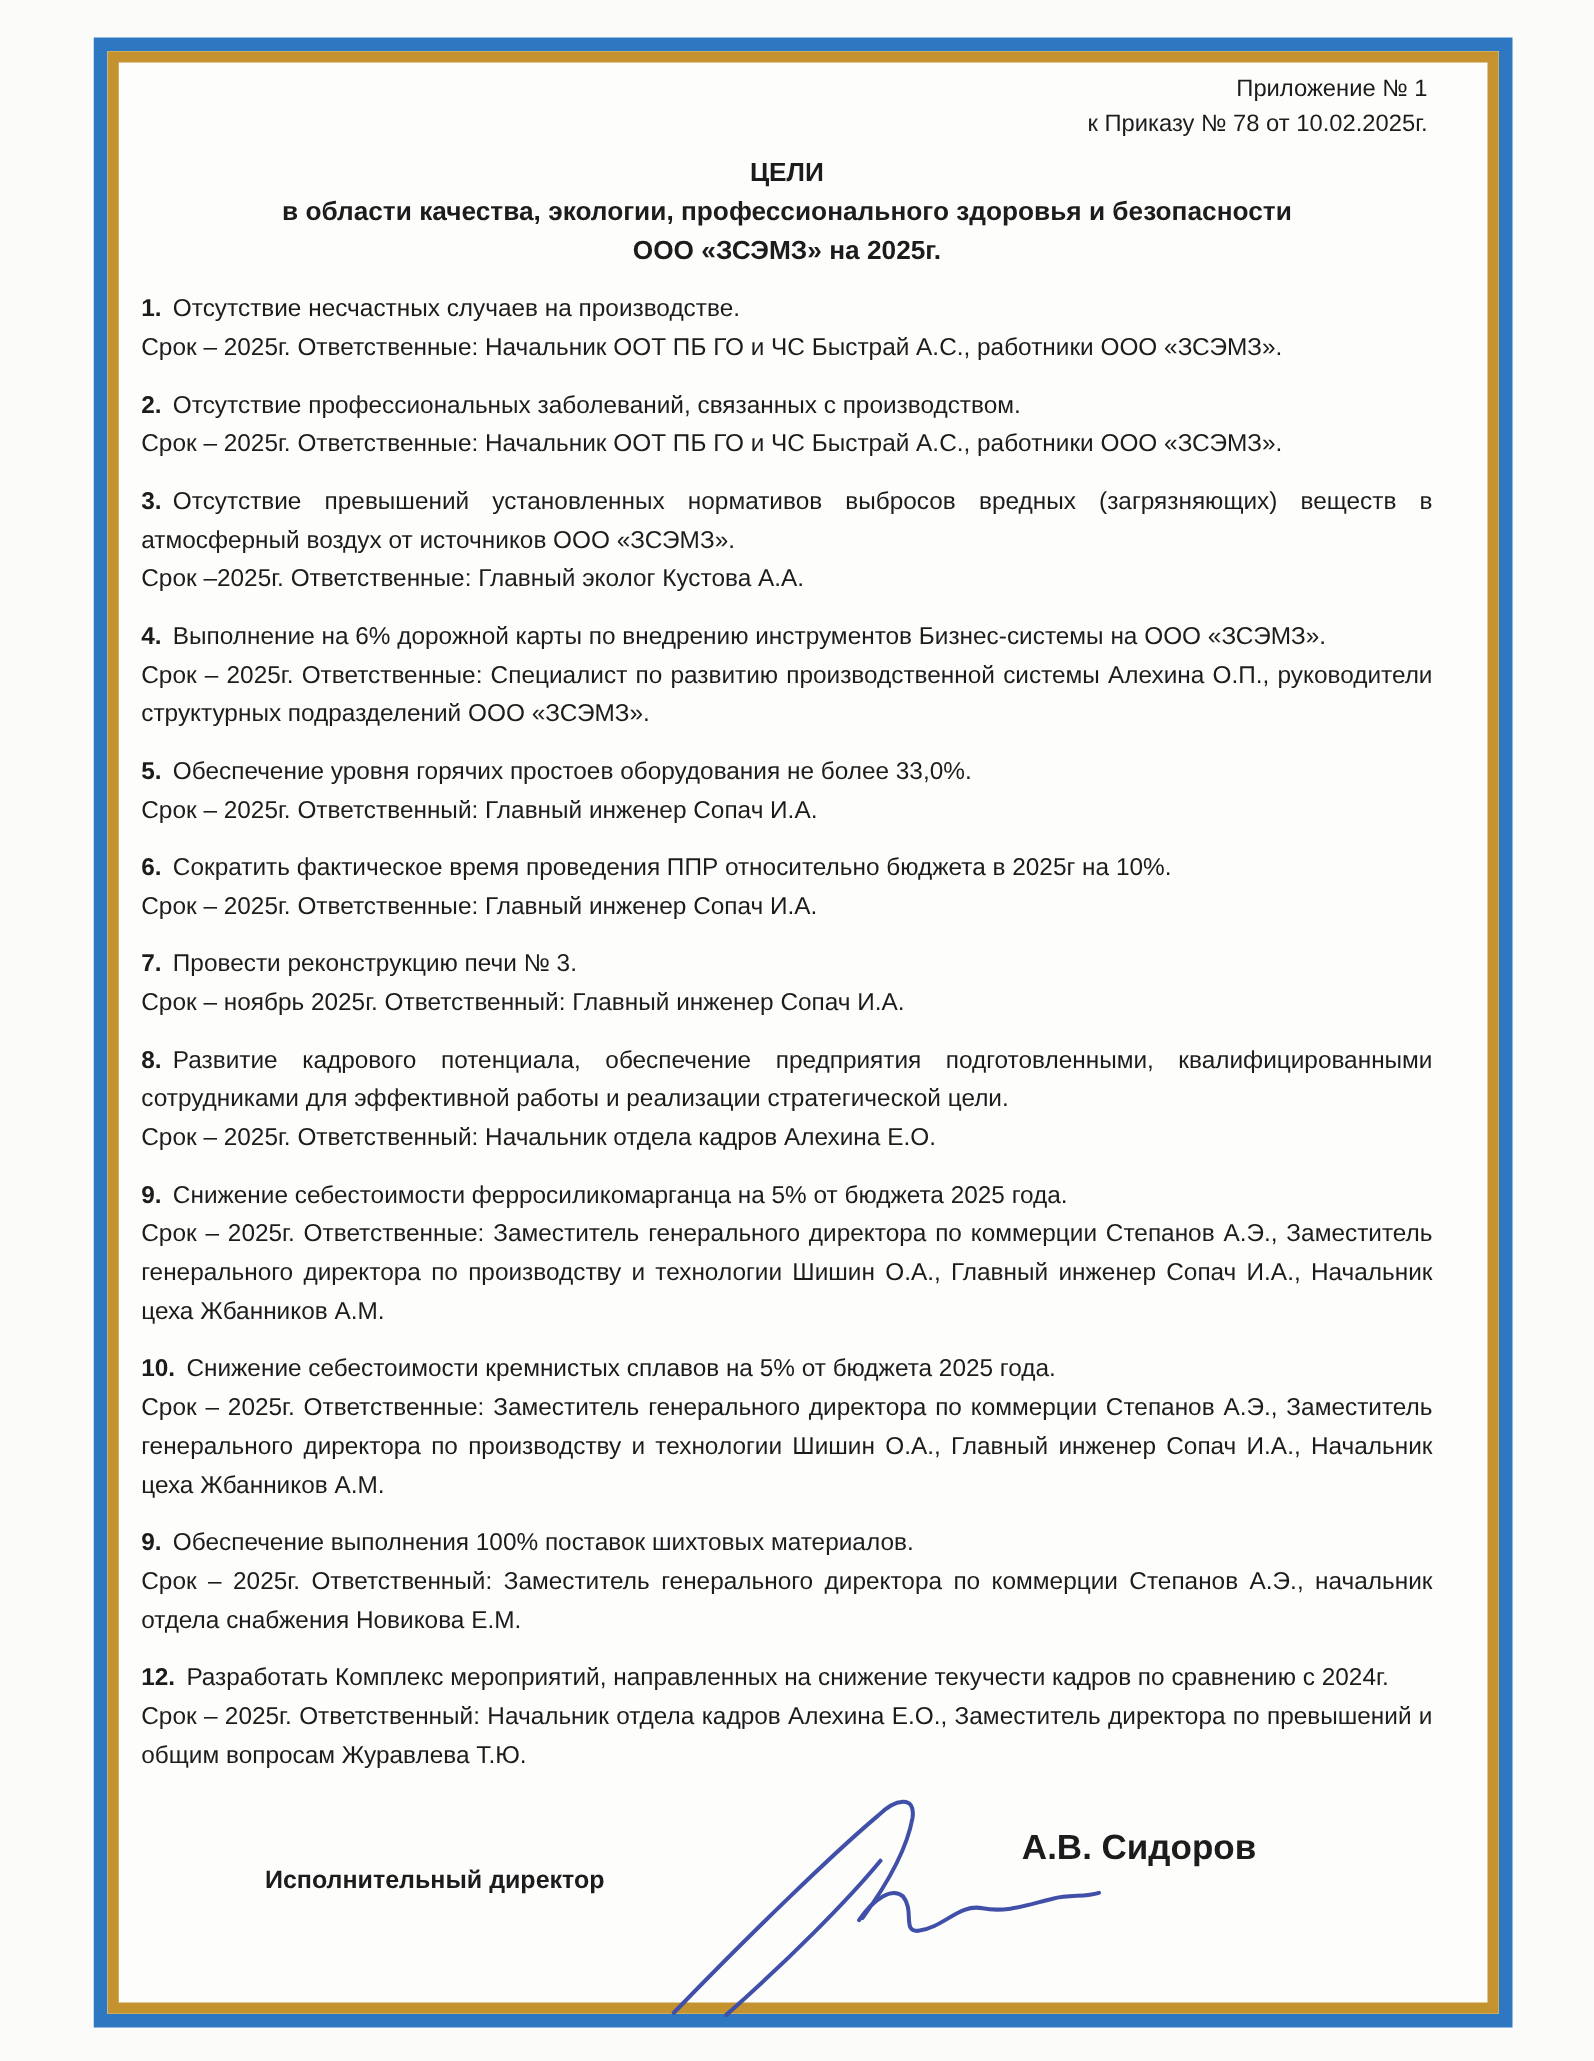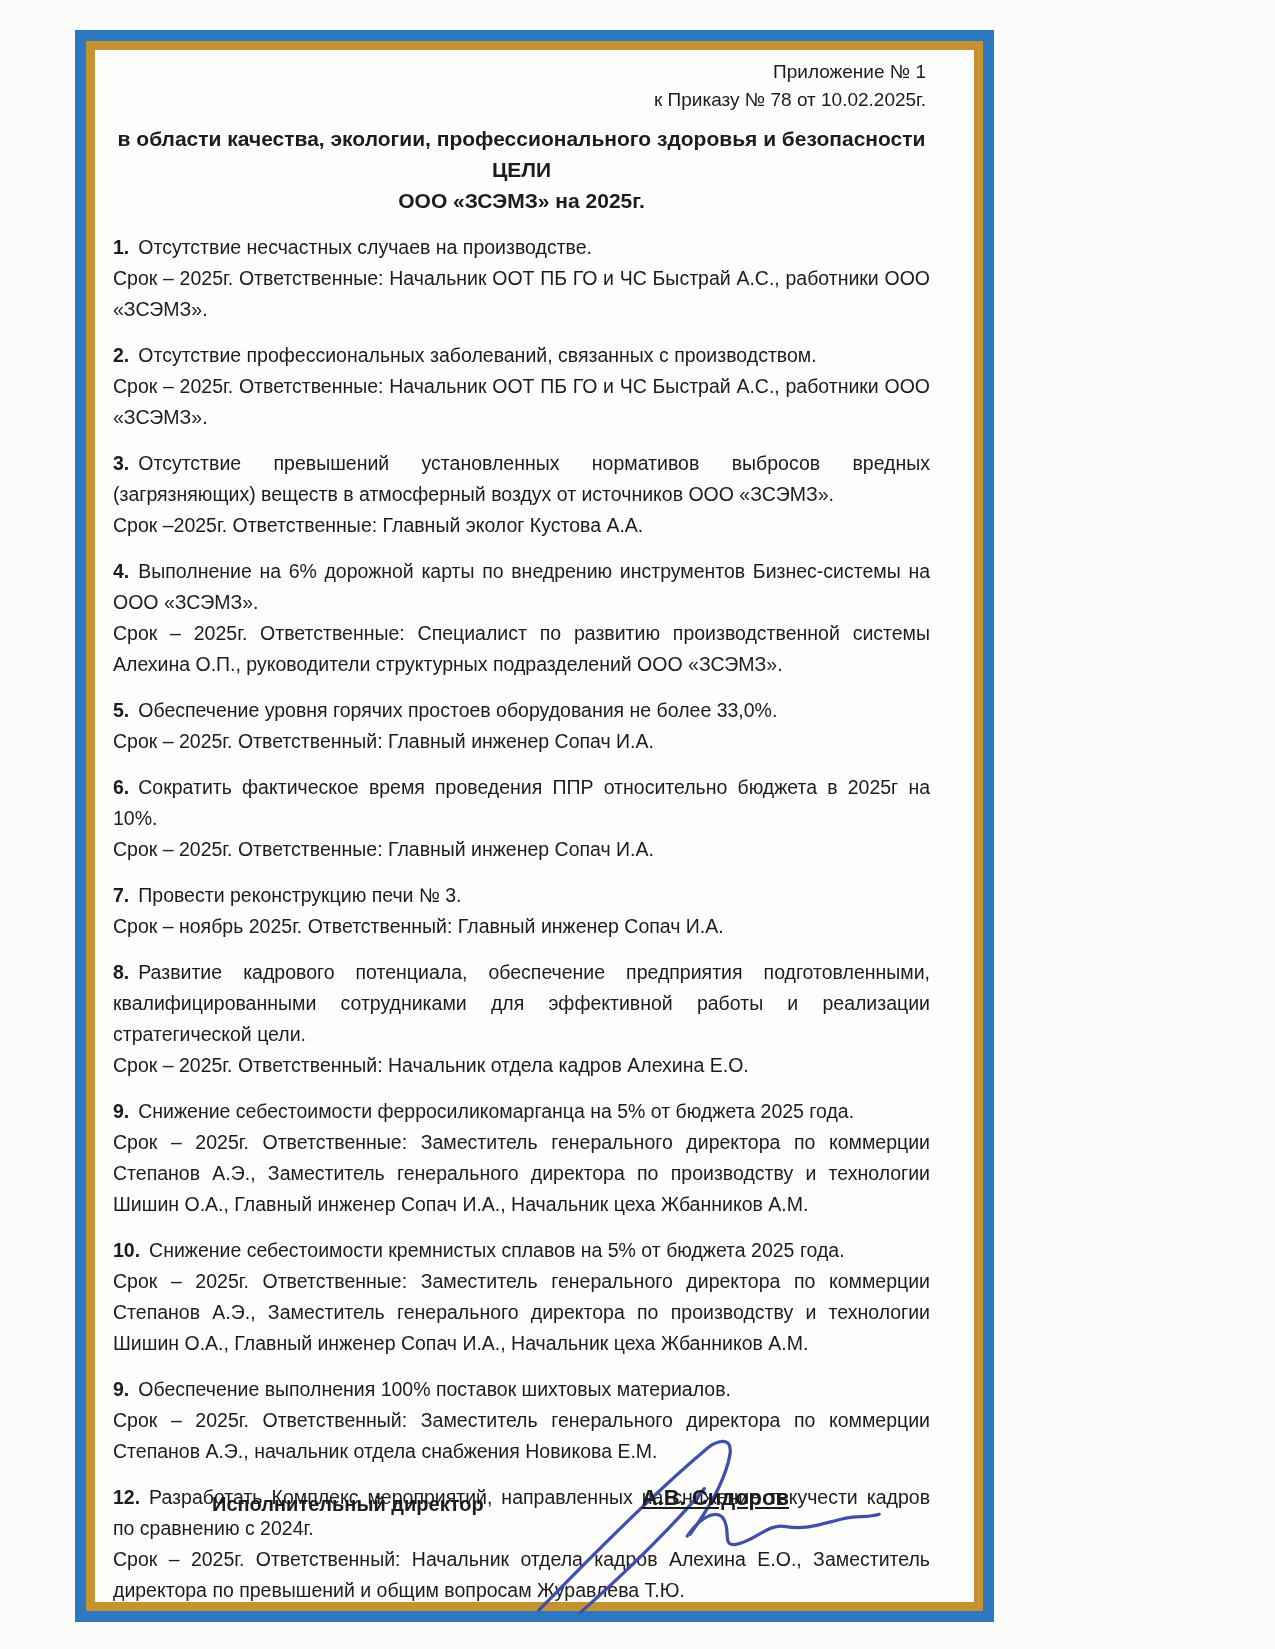--- a/index.html
+++ b/index.html
@@ -6,21 +6,21 @@
   body{
     width:1275px;height:1649px;
     background:#fbfbfa;
     font-family:"Liberation Sans", sans-serif;
     color:#1c1c1c;
     position:relative;
     overflow:hidden;
   }
   .frame{
     position:absolute;left:75px;top:30px;
-    width:919px;height:1592px;
+    width:1135px;height:1592px;
     box-sizing:border-box;
     border:11px solid #0f766e;
   }
   .frame-inner{
     width:100%;height:100%;
     box-sizing:border-box;
     border:9px solid #c4922e;
     background:#fdfdfc;
     position:relative;
     padding:6px 44px 0 18px;
@@ -50,22 +50,22 @@
   .item .num{font-weight:bold;padding-right:9px;}
   .sig-block{
     position:absolute;left:0;right:0;bottom:0;height:220px;
     pointer-events:none;
   }
   .sig-role{
     position:absolute;left:117px;bottom:86px;
     font-weight:bold;font-size:20px;
   }
   .sig-name{
-    position:absolute;right:185px;bottom:91px;
-    font-weight:bold;font-size:22px;text-decoration:underline;
+    position:absolute;right:185px;bottom:108px;
+    font-weight:bold;font-size:28px;
   }
   .sig-svg{
     position:absolute;left:420px;bottom:-12px;
     width:430px;height:190px;
   }
   .sig-svg path{
     fill:none;
     stroke:#4050a8;
     stroke-width:3.4;
     stroke-linecap:round;
@@ -77,22 +77,22 @@
 
 <div class="frame" style="border-color: rgb(46, 119, 193);">
   <div class="frame-inner" style="border-color: rgb(196, 146, 46);">
 
     <div class="appendix">
       <div>Приложение № 1</div>
       <div>к Приказу № 78 от 10.02.2025г.</div>
     </div>
 
     <div class="title-block">
+      <div>ЦЕЛИ</div>
       <div>в области качества, экологии, профессионального здоровья и безопасности</div>
-      <div>ЦЕЛИ</div>
       <div>ООО «ЗСЭМЗ» на 2025г.</div>
     </div>
 
     <div class="items" id="items-container">
   <div class="item">
     <p><span class="num">1.</span><span>Отсутствие несчастных случаев на производстве.</span></p>
     <p>Срок – 2025г. Ответственные: Начальник ООТ ПБ ГО и ЧС Быстрай А.С., работники ООО «ЗСЭМЗ».</p>
   </div>
 
   <div class="item">

